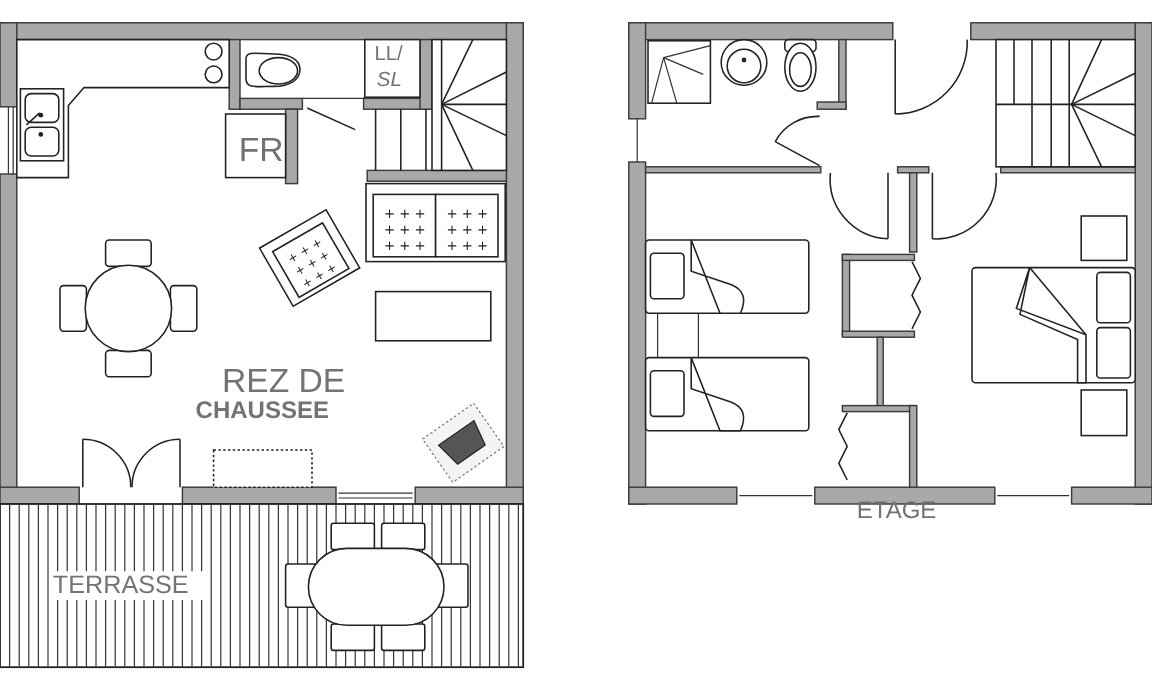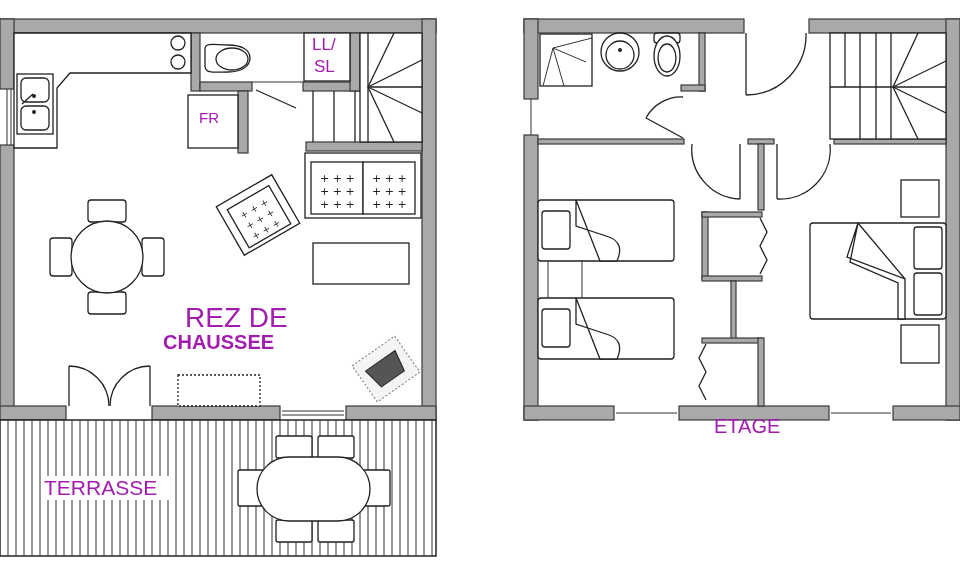--- a/index.html
+++ b/index.html
@@ -2,21 +2,21 @@
 <html><head>
 <meta charset="utf-8">
 <style>
   html, body { margin:0; padding:0; background:#ffffff; }
   body { width:960px; height:576px; position:relative; overflow:hidden; font-family:"Liberation Sans", sans-serif; }
   svg { position:absolute; left:0; top:0; }
   .wall { fill:#a9a9a9; stroke:#3a3a3a; stroke-width:1.2; }
   .ln { fill:none; stroke:#222; stroke-width:1.3; }
   .lnt { fill:none; stroke:#333; stroke-width:1; }
   .fur { fill:#fff; stroke:#222; stroke-width:1.3; }
-  .lbl { position:absolute; color:#a21caf; white-space:nowrap; }
+  .lbl { position:absolute; color:#737373; white-space:nowrap; }
 </style>
 </head>
 <body>
 
 <svg width="960" height="576" viewBox="0 0 960 576">
 
   <g>
 
     <rect class="wall" x="0" y="19" width="436" height="14"></rect>
     <rect class="wall" x="0" y="19" width="14" height="70"></rect>
@@ -233,19 +233,19 @@
       <rect class="fur" x="914" y="273" width="28" height="42" rx="3"></rect>
       <path class="fur" d="M858 223 L847 257 L905 279 L905 319 H898 V283 L850 262 Z"></path>
       <line class="ln" x1="858" y1="223" x2="905" y2="279"></line>
     </g>
 
     <rect class="fur" x="901" y="180" width="38" height="37"></rect>
     <rect class="fur" x="901" y="325" width="38" height="38"></rect>
   </g>
 </svg>
 
-<div class="lbl" style="left:199px;top:109px;font-size:15px;">FR</div>
+<div class="lbl" style="left:199px;top:109px;font-size:28px;">FR</div>
 <div class="lbl" style="left:312px;top:35px;font-size:17px;">LL/</div>
-<div class="lbl" style="left:314px;top:57px;font-size:17px;">SL</div>
+<div class="lbl" style="left:314px;top:57px;font-size:17px;font-style:italic;">SL</div>
 <div class="lbl" style="left:185px;top:302px;font-size:28px;">REZ DE</div>
 <div class="lbl" style="left:163px;top:331px;font-size:20px;font-weight:bold;">CHAUSSEE</div>
 <div class="lbl" style="left:44px;top:476px;font-size:21px;font-weight:normal;">TERRASSE</div>
 <div class="lbl" style="left:714px;top:415px;font-size:20px;">ETAGE</div>
 
 </body></html>

